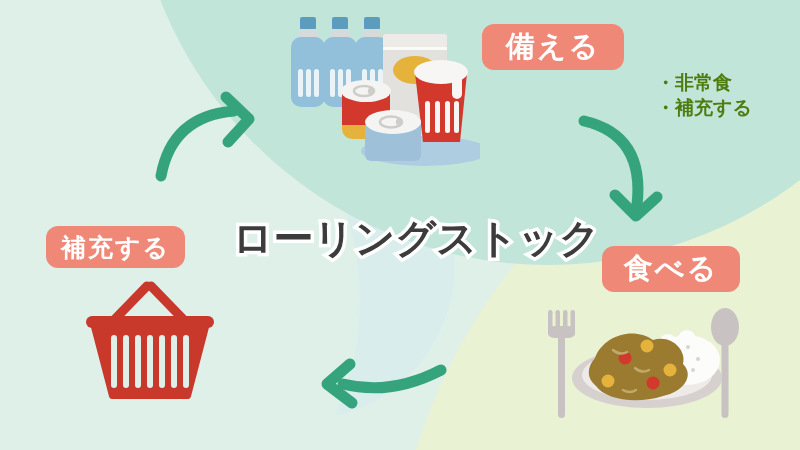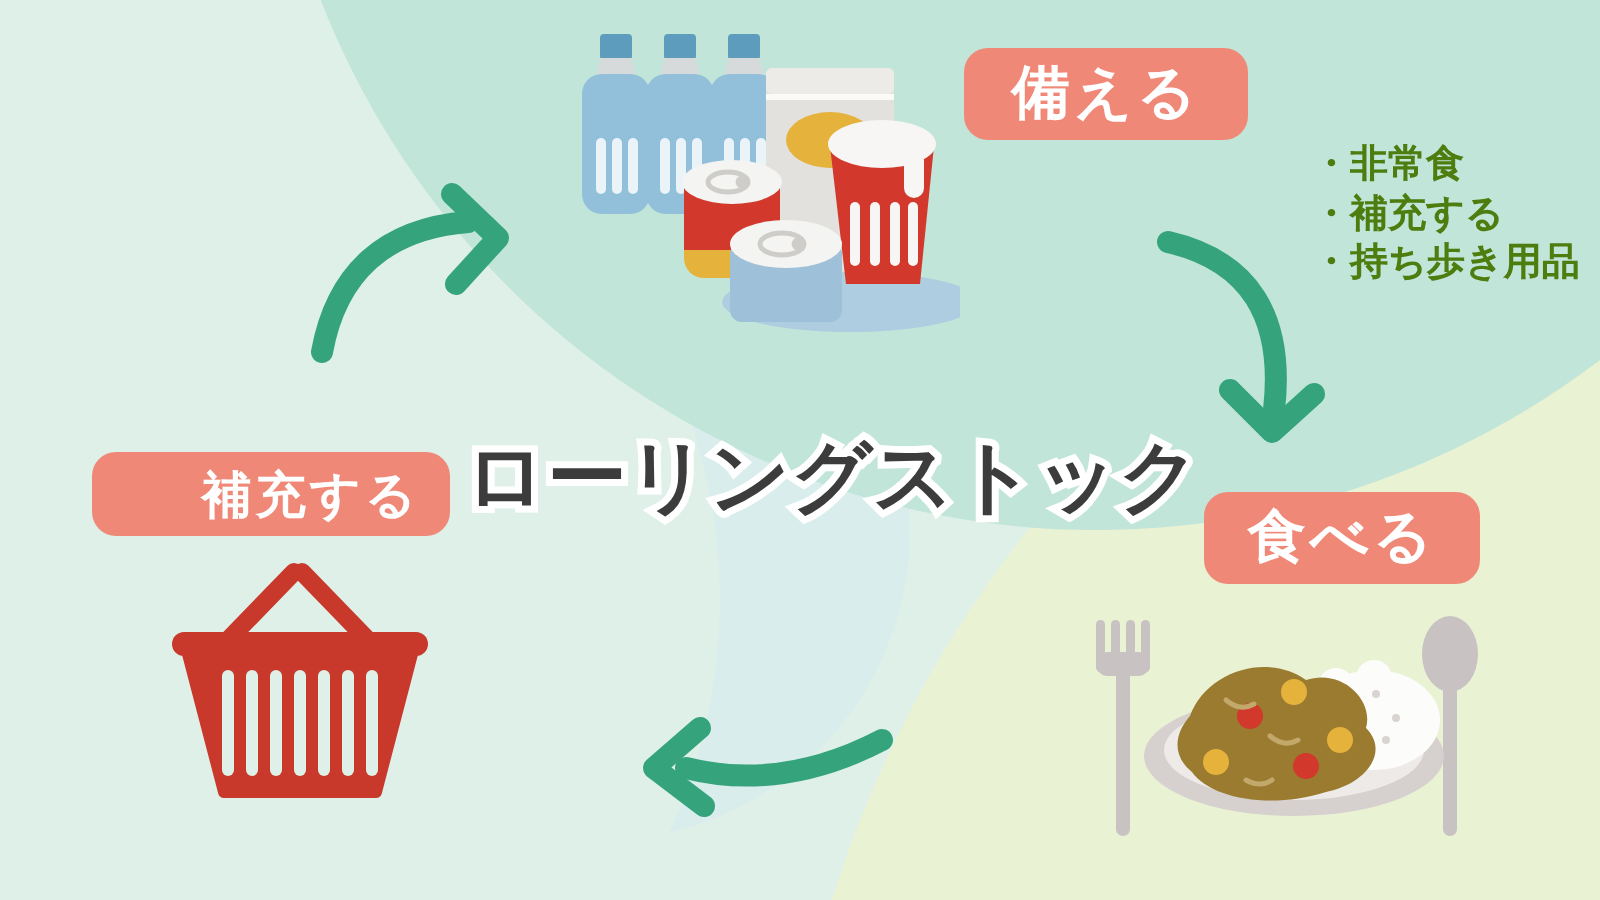--- a/index.html
+++ b/index.html
@@ -9,21 +9,21 @@
   .bg-yellow{left:390px;top:50px;width:1140px;height:1140px;background:#EAF2D4;}
   .bg-blue{left:145px;top:110px;width:310px;height:310px;background:#D8EDEC;}
   .bg-mintleft{left:-200px;top:20px;width:560px;height:560px;background:#DFF0E9;}
   .bg-teal{left:132px;top:-567px;width:832px;height:832px;background:#C1E5D8;}
   .layer{position:absolute;left:0;top:0;}
   .tag{position:absolute;display:flex;align-items:center;justify-content:center;
        background:#F08878;color:#FFFFFF;font-weight:bold;border-radius:12px;
        letter-spacing:2px;}
   .tag-prepare{left:482px;top:24px;width:142px;height:46px;font-size:29px;}
   .tag-eat{left:602px;top:246px;width:138px;height:46px;font-size:29px;}
-  .tag-restock{left:46px;top:226px;width:139px;height:42px;font-size:25px;padding-left:40px;}
+  .tag-restock{left:46px;top:226px;width:139px;height:42px;font-size:25px;}
   .notes{position:absolute;left:656px;top:71px;color:#4d7c0f;font-weight:bold;
          font-size:19px;line-height:24.5px;white-space:nowrap;}
   .title-wrap{position:absolute;left:200px;top:211px;width:400px;height:54px;}
   .title-wrap span{position:absolute;left:0;top:0;width:100%;text-align:right;
        font-size:40px;font-weight:bold;white-space:nowrap;}
   .title-stroke{color:#3C3C3C;-webkit-text-stroke:7px #FFFFFF;
        text-shadow:2px 0 0 #fff,-2px 0 0 #fff,0 2px 0 #fff,0 -2px 0 #fff,
                    2px 2px 0 #fff,-2px 2px 0 #fff,2px -2px 0 #fff,-2px -2px 0 #fff;}
   .title-fill{color:#3C3C3C;}
   svg{display:block;}
@@ -190,21 +190,20 @@
   <div class="tag tag-eat">
     <span>食べる</span>
   </div>
   <div class="tag tag-restock">
     <span>補充する</span>
   </div>
 
   <div class="notes">
     <div>・非常食</div>
     <div>・補充する</div>
-    <div>・持ち歩き用品</div>
   </div>
 
   <div class="title-wrap">
     <span class="title-stroke">ローリングストック</span>
     <span class="title-fill">ローリングストック</span>
   </div>
 
 </div>
 
 </body></html>

